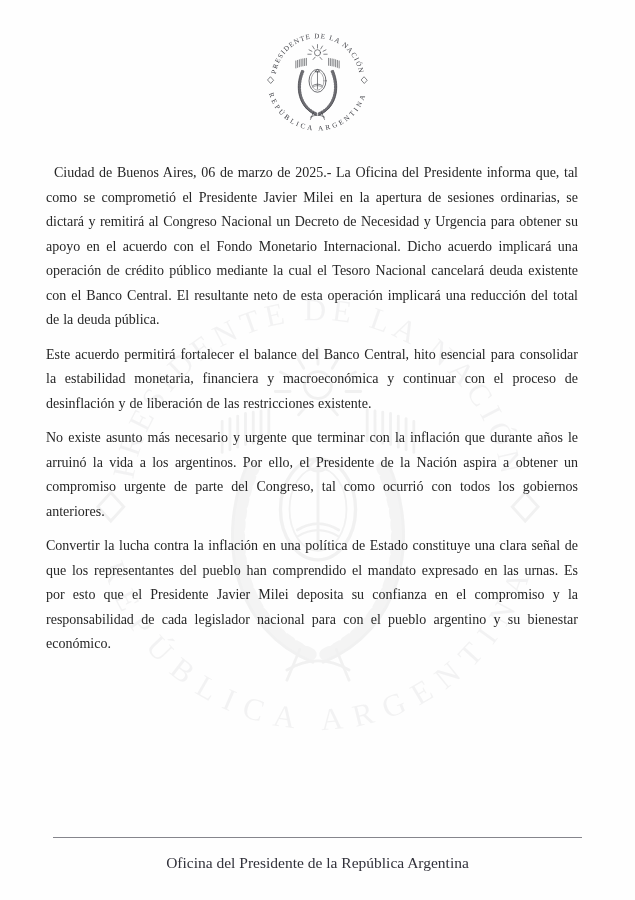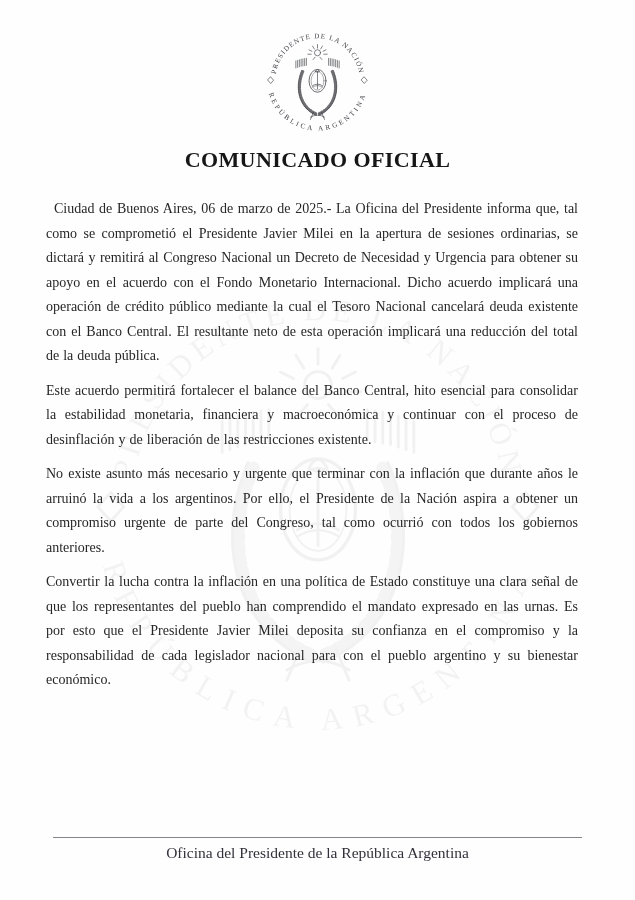--- a/index.html
+++ b/index.html
@@ -50,21 +50,21 @@
     word-spacing: 0.5px;
   }
   .content p { margin: 0 0 10px 0; }
   .content p.first { text-indent: 8px; }
   .footer {
     position: absolute;
     top: 837px; left: 53px; width: 529px;
     border-top: 1.5px solid #85858c;
   }
   .footer-text {
-    margin-top: 6px;
+    margin-top: 16px;
     text-align: center;
     font-size: 15.5px;
     color: #31313a;
   }
 </style>
 </head>
 <body>
 
 <div class="page">
 
@@ -127,21 +127,20 @@
       <path id="arcBotH" d="M14 103 A86 86 0 0 0 186 103"></path>
     </defs>
     <text class="seal-text" font-size="12" letter-spacing="2">
       <textPath href="#arcTopH" startOffset="50%" text-anchor="middle">PRESIDENTE DE LA NACIÓN</textPath>
     </text>
     <text class="seal-text" font-size="12" letter-spacing="4.5">
       <textPath href="#arcBotH" startOffset="50%" text-anchor="middle">REPÚBLICA ARGENTINA</textPath>
     </text>
   </svg>
 
-  <h1 class="title">COMUNICADO OFICIAL</h1>
 
   <main class="content">
     <p class="first">Ciudad de Buenos Aires, 06 de marzo de 2025.- La Oficina del Presidente informa que, tal como se comprometió el Presidente Javier Milei en la apertura de sesiones ordinarias, se dictará y remitirá al Congreso Nacional un Decreto de Necesidad y Urgencia para obtener su apoyo en el acuerdo con el Fondo Monetario Internacional. Dicho acuerdo implicará una operación de crédito público mediante la cual el Tesoro Nacional cancelará deuda existente con el Banco Central. El resultante neto de esta operación implicará una reducción del total de la deuda pública.</p>
     <p>Este acuerdo permitirá fortalecer el balance del Banco Central, hito esencial para consolidar la estabilidad monetaria, financiera y macroeconómica y continuar con el proceso de desinflación y de liberación de las restricciones existente.</p>
     <p>No existe asunto más necesario y urgente que terminar con la inflación que durante años le arruinó la vida a los argentinos. Por ello, el Presidente de la Nación aspira a obtener un compromiso urgente de parte del Congreso, tal como ocurrió con todos los gobiernos anteriores.</p>
     <p>Convertir la lucha contra la inflación en una política de Estado constituye una clara señal de que los representantes del pueblo han comprendido el mandato expresado en las urnas. Es por esto que el Presidente Javier Milei deposita su confianza en el compromiso y la responsabilidad de cada legislador nacional para con el pueblo argentino y su bienestar económico.</p>
   </main>
 
   <footer class="footer">
     <div class="footer-text">Oficina del Presidente de la República Argentina</div>

